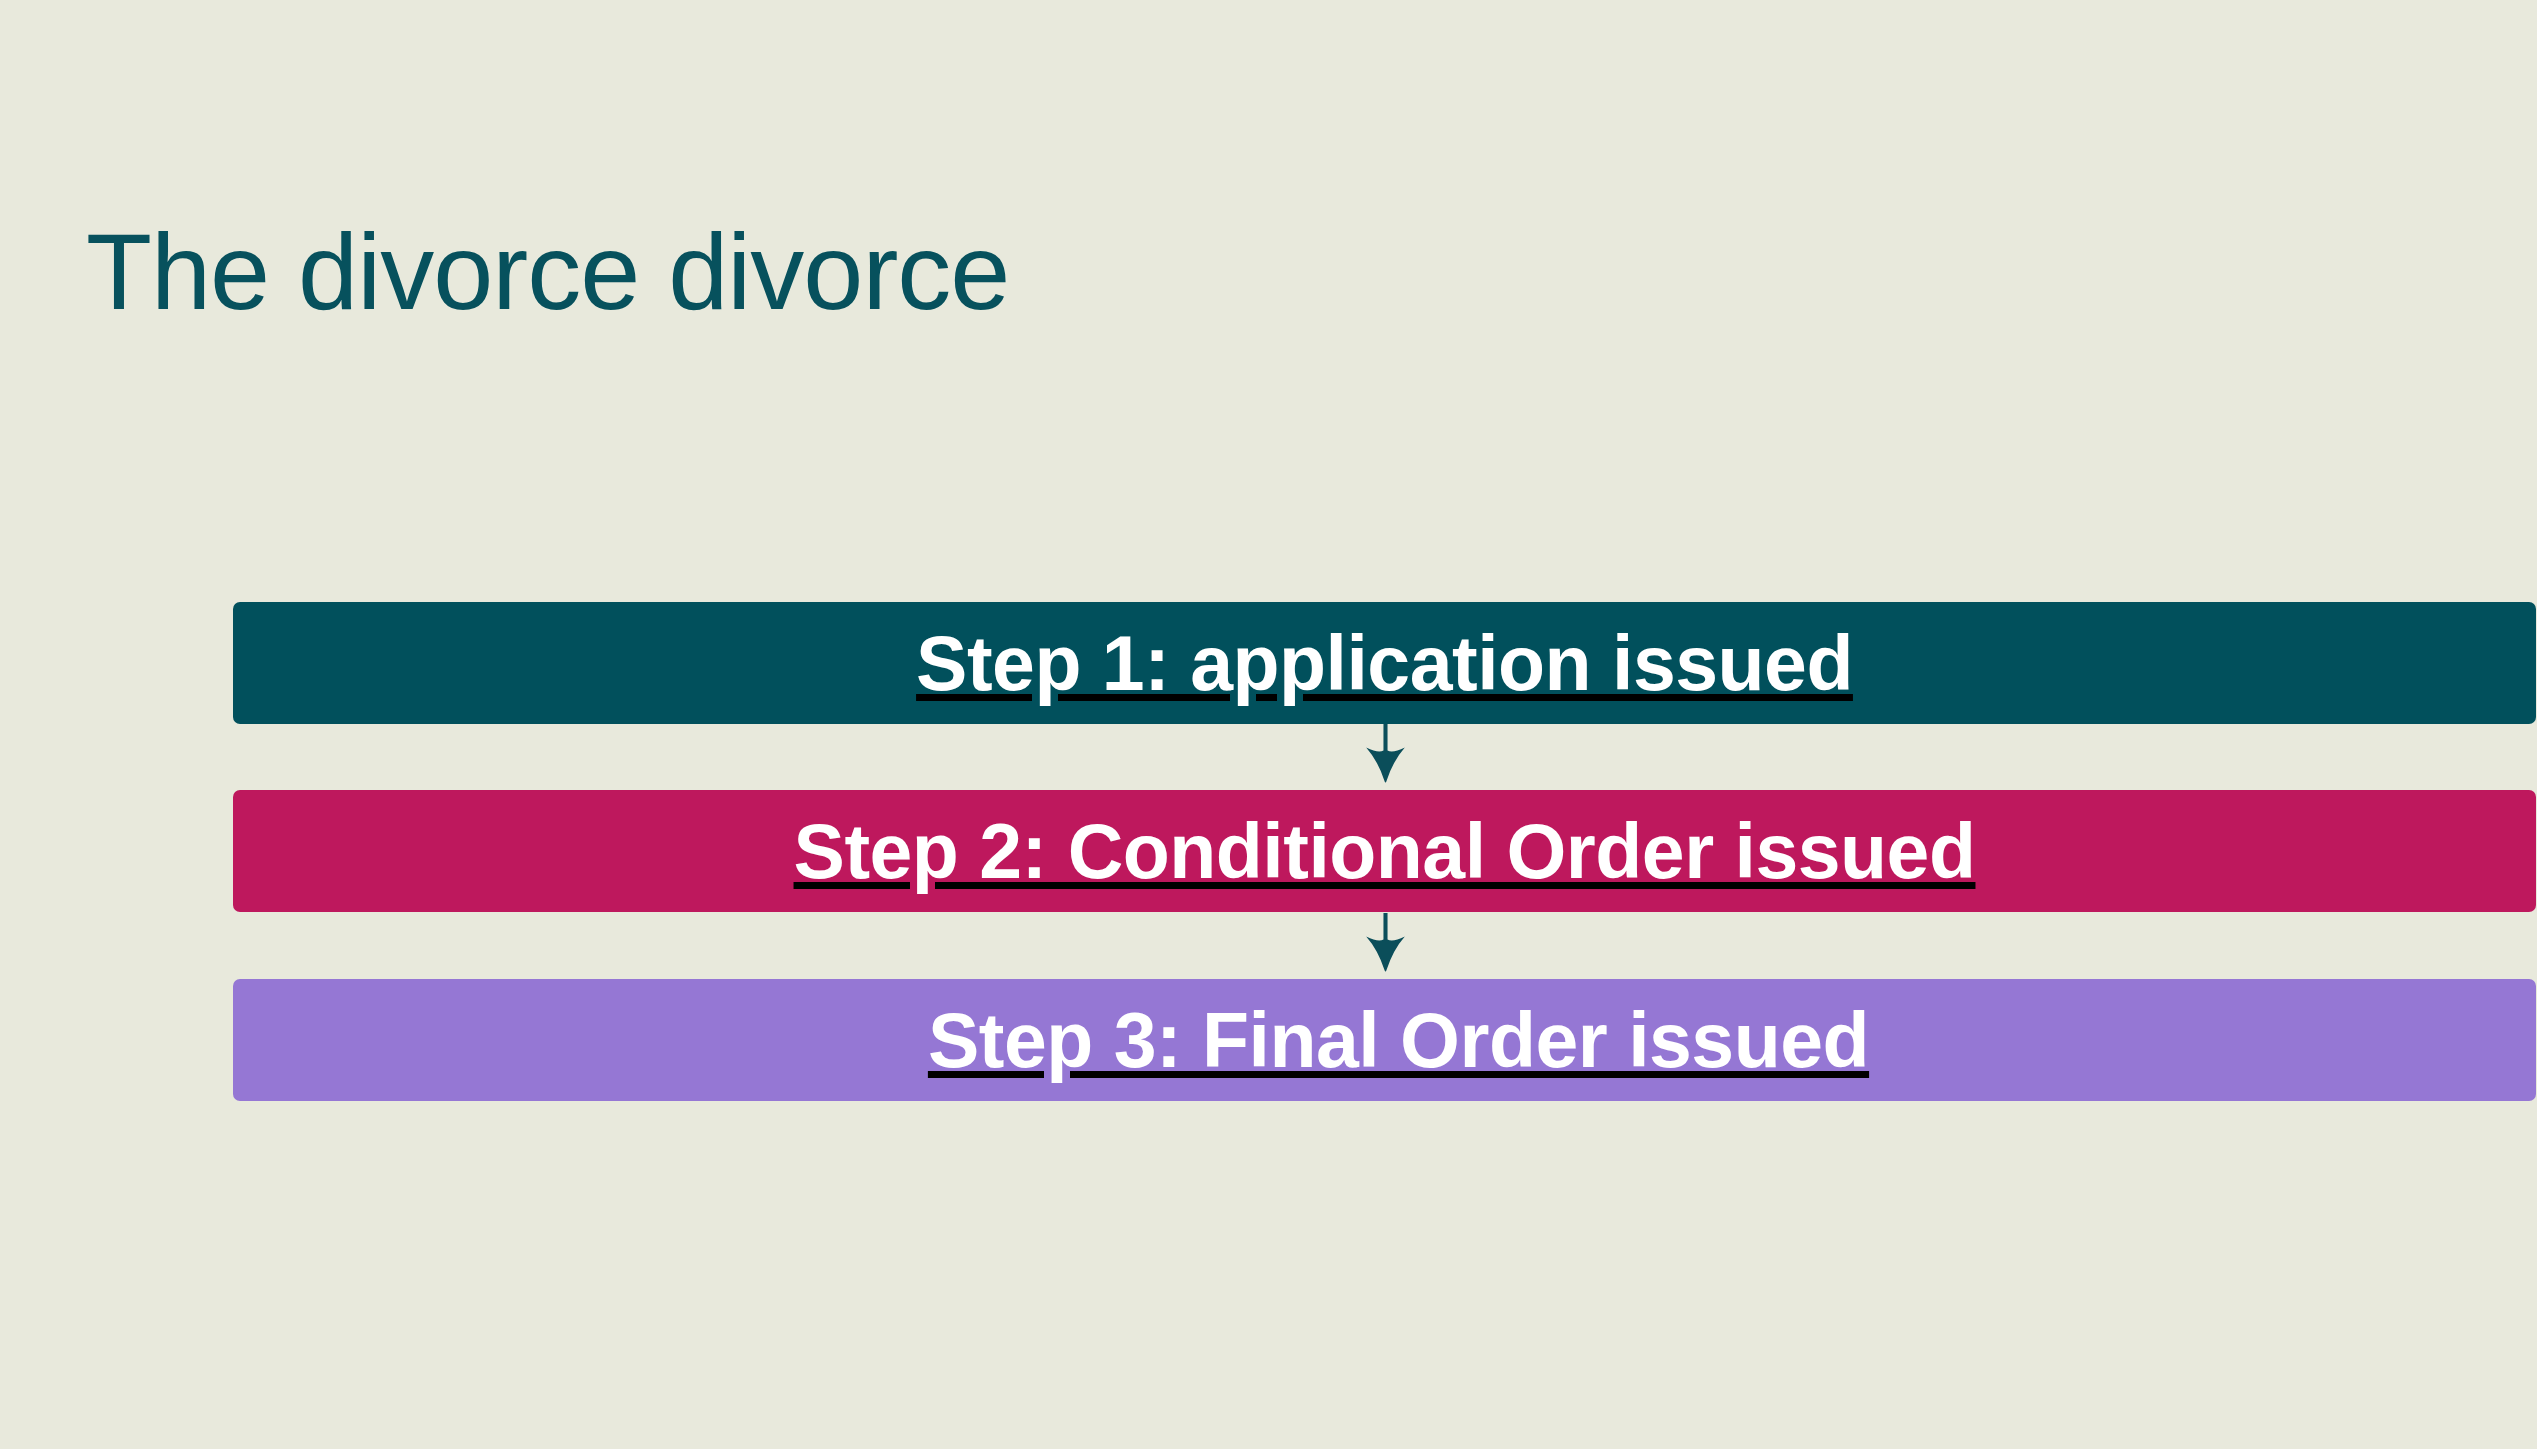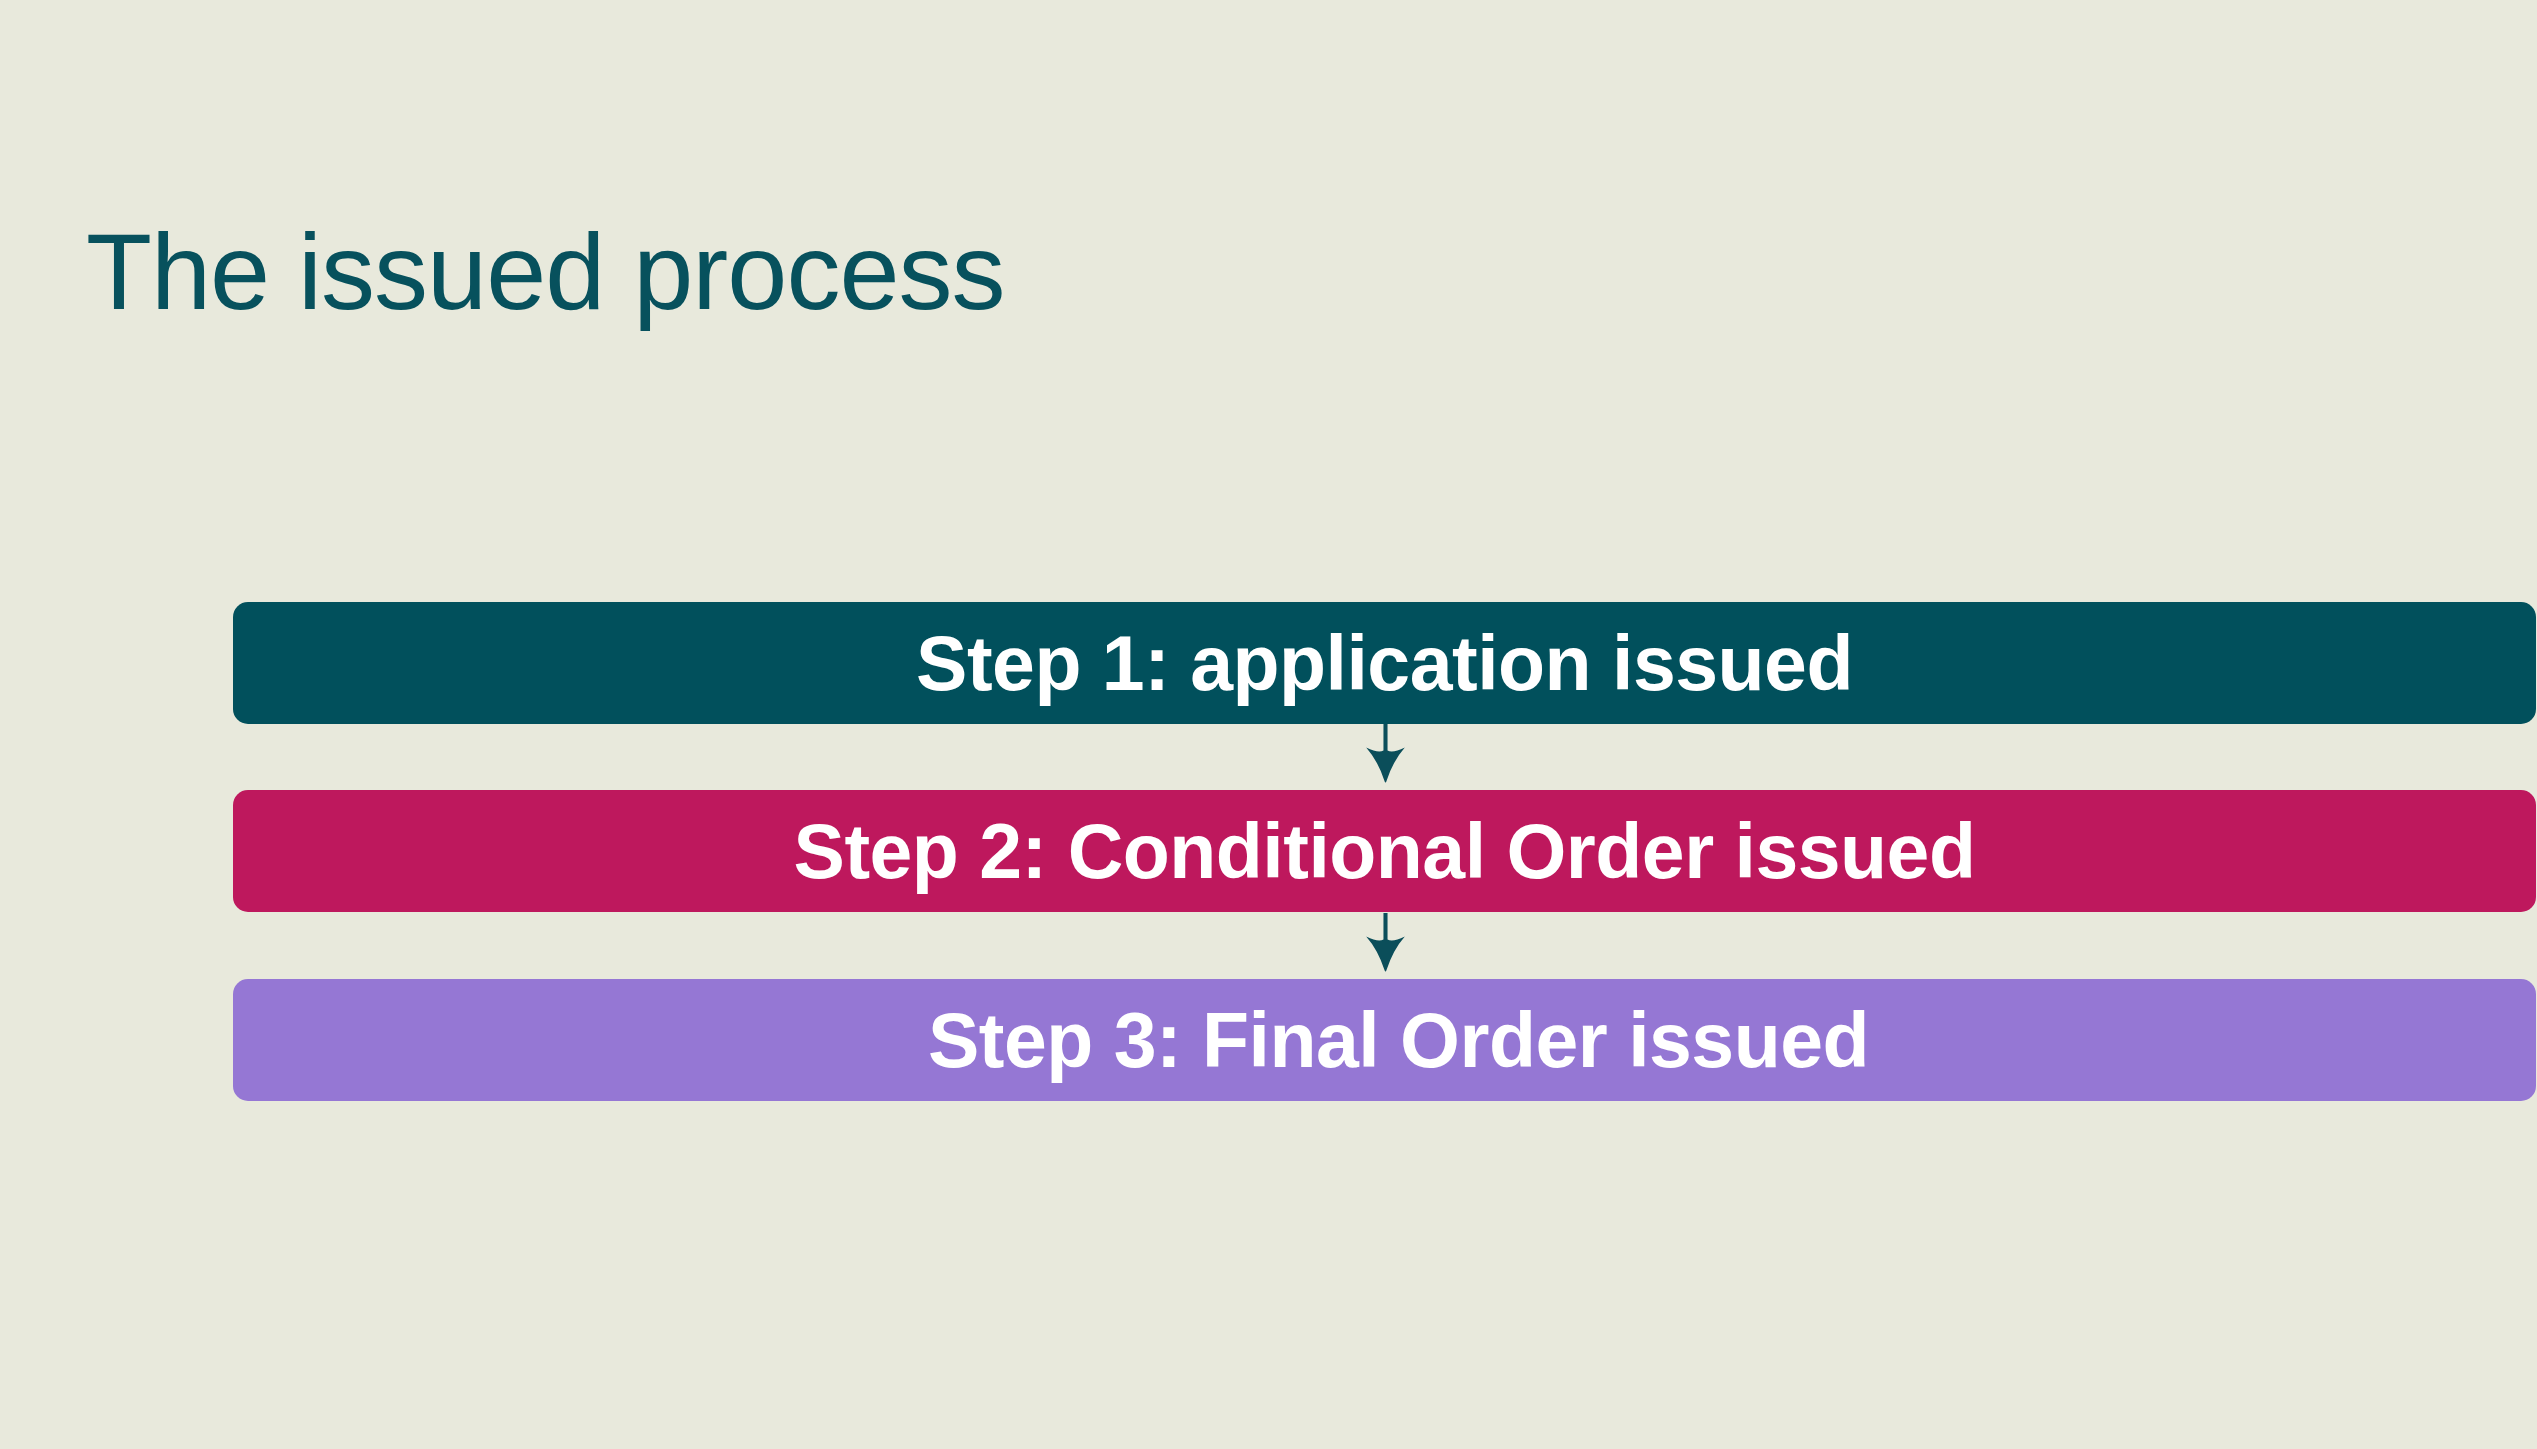--- a/index.html
+++ b/index.html
@@ -33,24 +33,25 @@
     position:absolute;
     left:233px;
     top:602px;
     width:2303px;
   }
   .step-bar{
     position:absolute;
     left:0;
     width:2303px;
     height:122px;
-    border-radius:15px;
+    border-radius:7px;
     display:flex;
     align-items:center;
     justify-content:center;
+    text-decoration:underline;
   }
   .step-bar-1{top:0;background:var(--step1);}
   .step-bar-2{top:188px;background:var(--step2);}
   .step-bar-3{top:377px;background:var(--step3);padding-left:28px;}
   .step-label{
     color:var(--step_text);
     font-size:77px;
     font-weight:700;
     letter-spacing:-0.5px;
     white-space:nowrap;
@@ -64,21 +65,21 @@
   }
   .flow-arrow-1{top:122px;}
   .flow-arrow-2{top:311px;}
   .flow-arrow svg{display:block;width:100%;height:100%;}
 </style>
 </head>
 <body>
 
 <div class="slide">
 
-  <h1 class="slide-title">The issued process</h1>
+  <h1 class="slide-title">The divorce divorce</h1>
 
   <div class="process-flow">
 
     <div class="step-bar step-bar-1" style="background-color: rgb(1, 80, 92);">
       <span class="step-label">Step 1: application issued</span>
     </div>
 
     <div class="flow-arrow flow-arrow-1">
       <svg viewBox="0 0 80 118" xmlns="http://www.w3.org/2000/svg" aria-hidden="true">
         <path fill="currentColor" d="M36 0 H44 V52 Q54 58 78 46 Q55 72 42 112 Q40 118 38 112 Q25 72 2 46 Q26 58 36 52 Z"></path>

